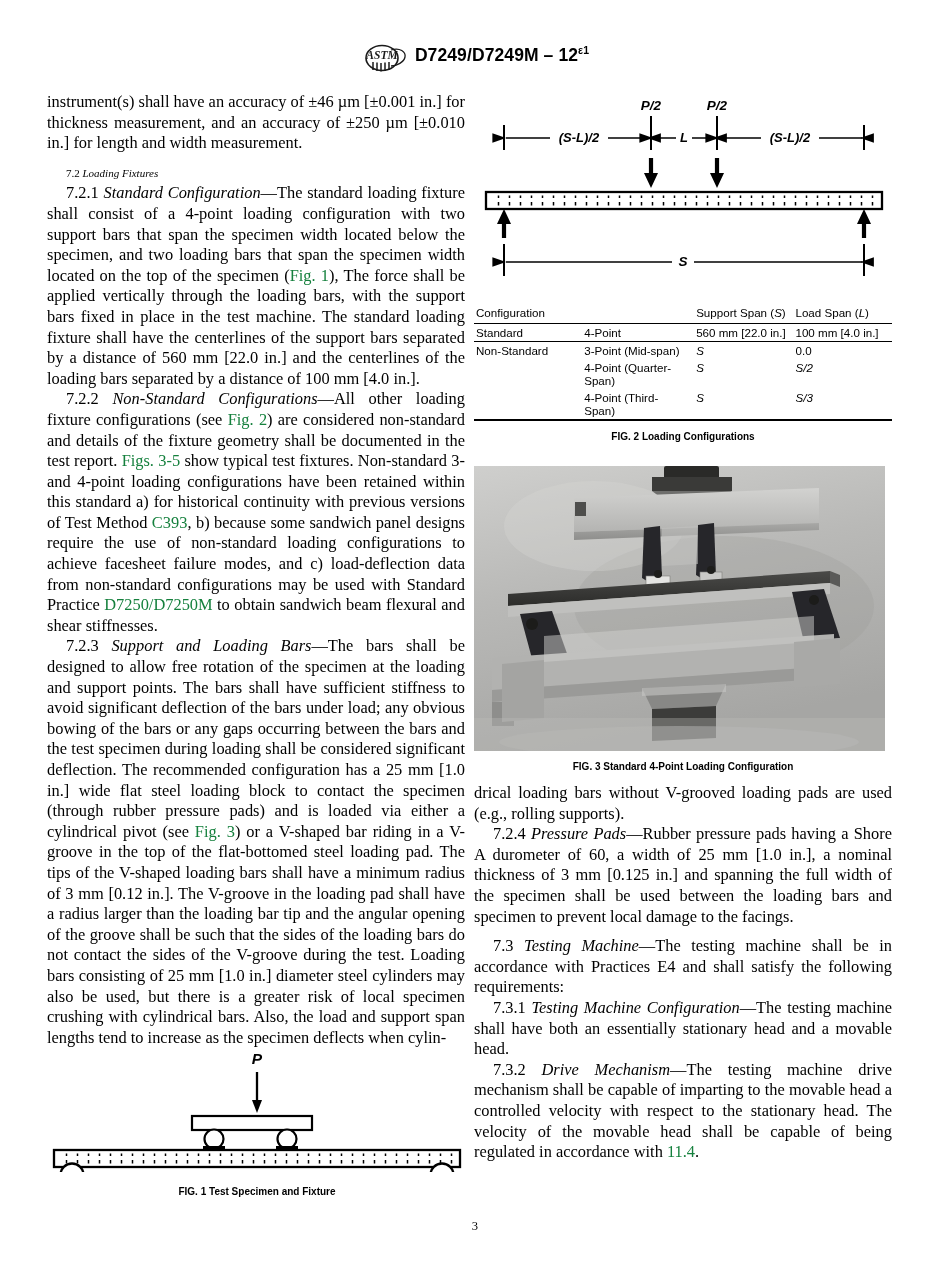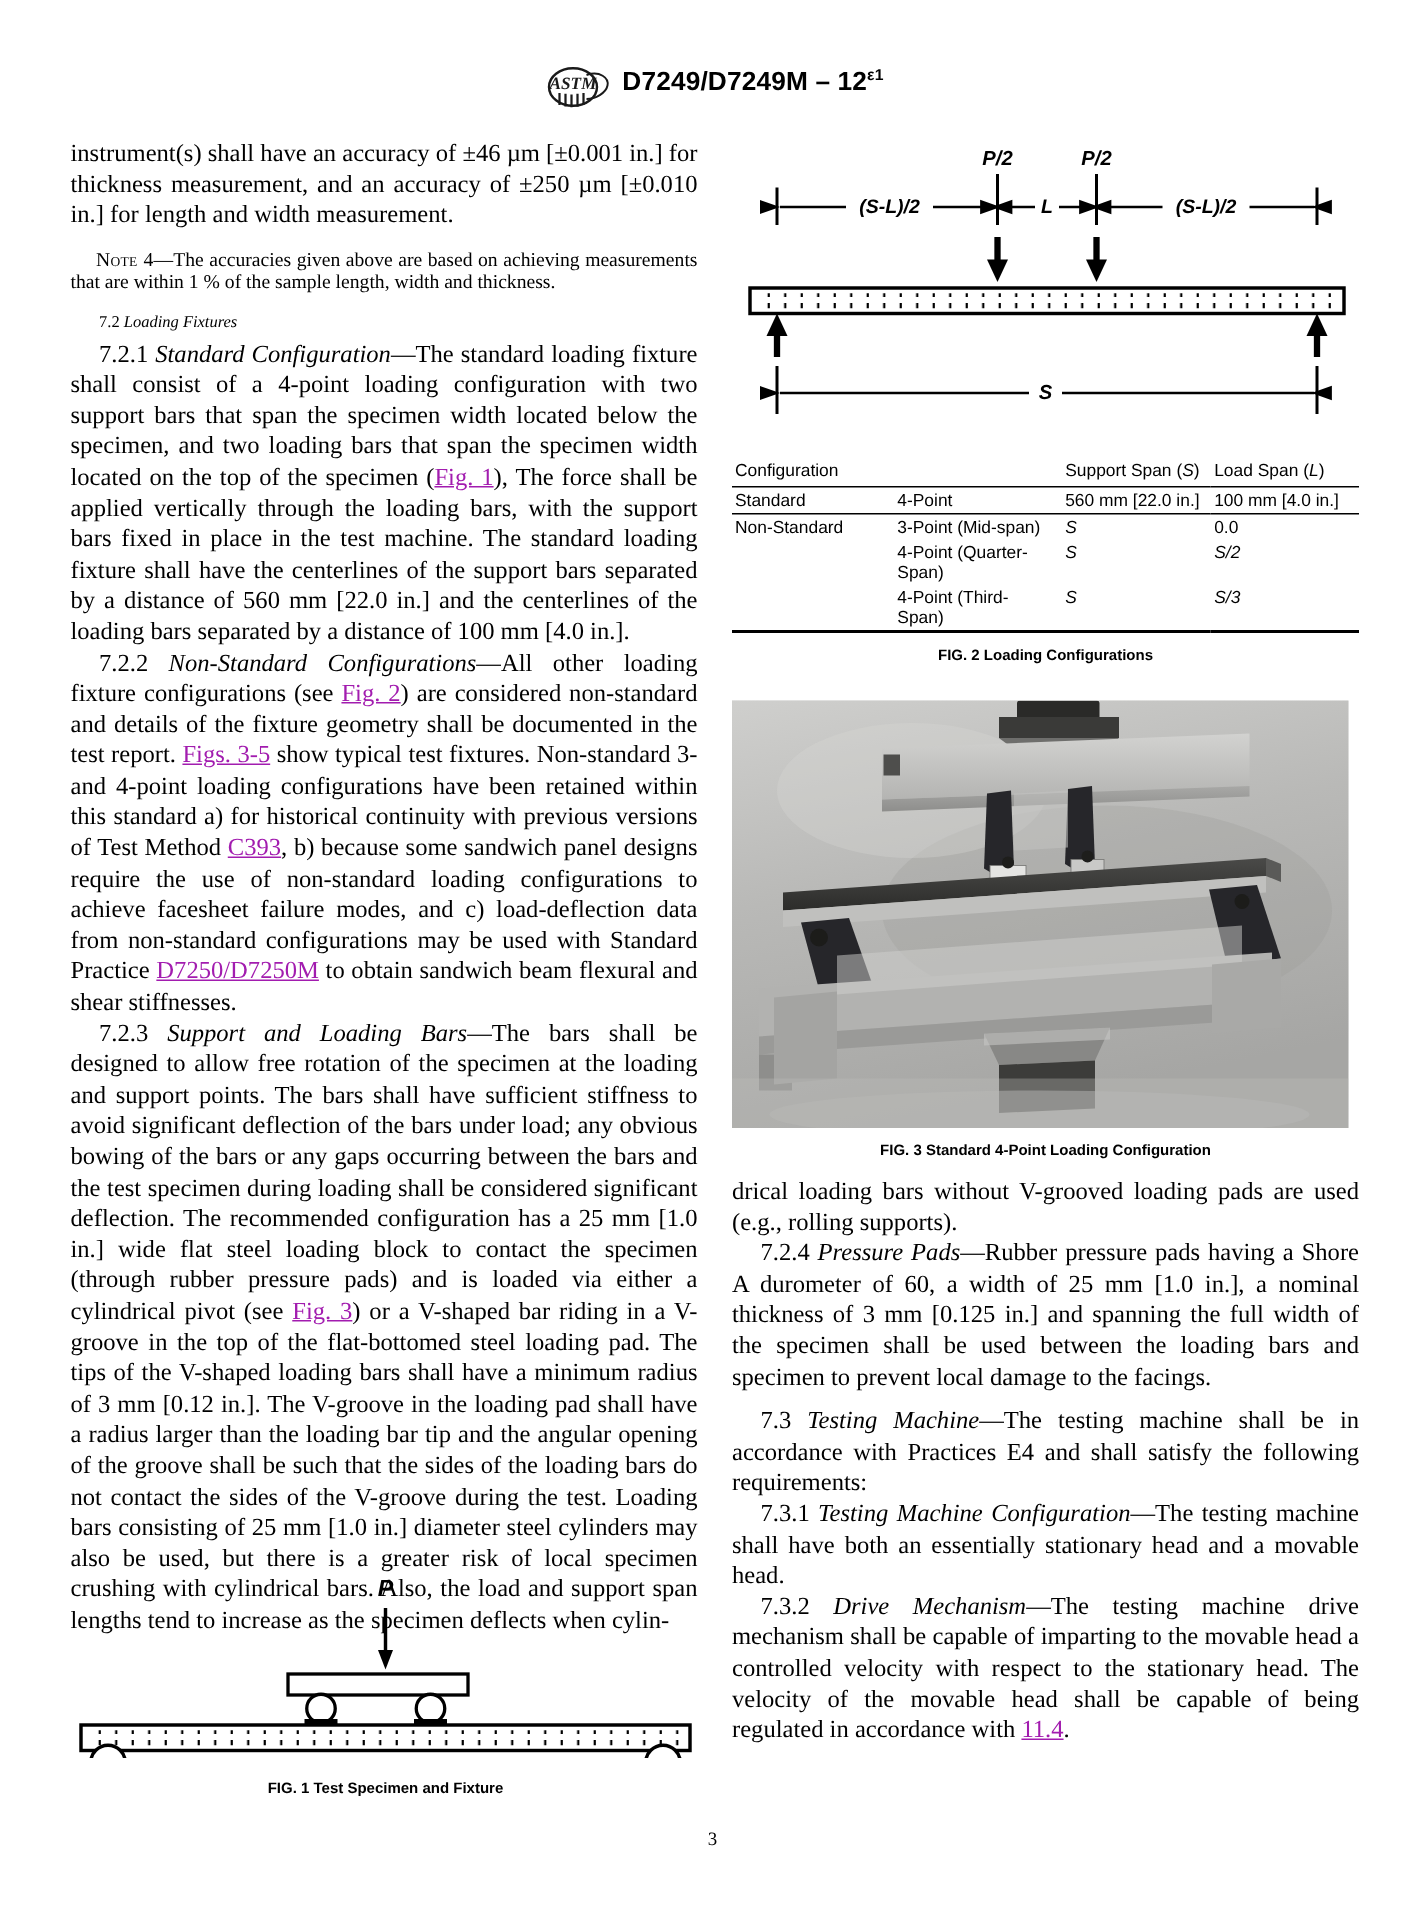--- a/index.html
+++ b/index.html
@@ -42,21 +42,21 @@
     vertical-align: super;
   }
 
   
   .col {
     position: absolute;
     width: 418px;
     top: 92px;
   }
   .col-left  { left: 47px; }
-  .col-right { left: 488px; }
+  .col-right { left: 474px; }
 
   p.body {
     margin: 0;
     font-size: 16.4px;
     line-height: 20.6px;
     text-align: justify;
     text-justify: inter-word;
     hyphens: manual;
   }
   p.body.indent { text-indent: 19px; }
@@ -71,21 +71,21 @@
     font-variant: small-caps;
     letter-spacing: 0.2px;
   }
   .sec-head {
     margin: 9px 0 0 0;
     font-size: 11px;
     line-height: 20.6px;
     text-indent: 19px;
   }
   i, .ital { font-style: italic; }
-  .link { color: #a21caf; text-decoration: underline; }
+  .link { color: #15803d; }
   .gap-s { height: 9px; }
   .gap-m { height: 11px; }
 
   
   .fig-caption {
     font-family: "Liberation Sans", "DejaVu Sans", sans-serif;
     font-weight: bold;
     font-size: 10px;
     text-align: center;
     margin-top: 10px;
@@ -157,21 +157,20 @@
         <line x1="28" y1="18" x2="28" y2="26"></line>
       </g>
     </svg>
     <span class="doc-designation"><span>D7249/D7249M – 12</span><span class="sup">ε1</span></span>
   </div>
 
   <div class="col col-left">
 
     <p class="body">instrument(s) shall have an accuracy of ±46 µm [±0.001 in.] for thickness measurement, and an accuracy of ±250 µm [±0.010 in.] for length and width measurement.</p>
 
-    <p class="note"><span class="note-label">Note 4</span><span>—The accuracies given above are based on achieving measurements that are within 1 % of the sample length, width and thickness.</span></p>
 
     <p class="sec-head"><span>7.2</span>
        <i>Loading Fixtures</i></p>
 
     <p class="body indent"><span>7.2.1</span>
        <i>Standard Configuration</i><span>—The standard loading fixture shall consist of a 4-point loading configuration with two support bars that span the specimen width located below the specimen, and two loading bars that span the specimen width located on the top of the specimen (</span><span class="link">Fig. 1</span><span>), The force shall be applied vertically through the loading bars, with the support bars fixed in place in the test machine. The standard loading fixture shall have the centerlines of the support bars separated by a distance of 560 mm [22.0 in.] and the centerlines of the loading bars separated by a distance of 100 mm [4.0 in.].</span></p>
 
     <p class="body indent"><span>7.2.2</span>
        <i>Non-Standard Configurations</i><span>—All other loading fixture configurations (see </span><span class="link">Fig. 2</span><span>) are considered non-standard and details of the fixture geometry shall be documented in the test report. </span><span class="link">Figs. 3-5</span><span> show typical test fixtures. Non-standard 3- and 4-point loading configurations have been retained within this standard a) for historical continuity with previous versions of Test Method </span><span class="link">C393</span><span>, b) because some sandwich panel designs require the use of non-standard loading configurations to achieve facesheet failure modes, and c) load-deflection data from non-standard configurations may be used with Standard Practice </span><span class="link">D7250/D7250M</span><span> to obtain sandwich beam flexural and shear stiffnesses.</span></p>
 

